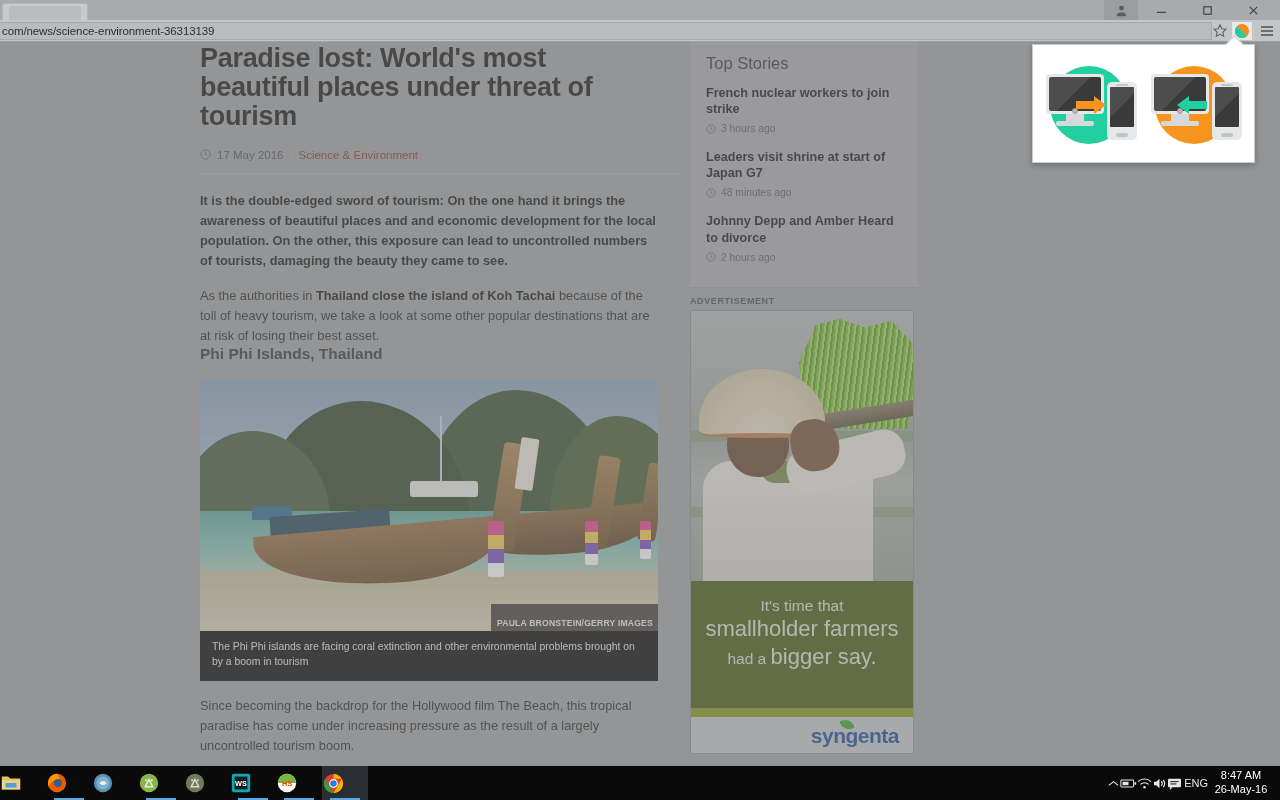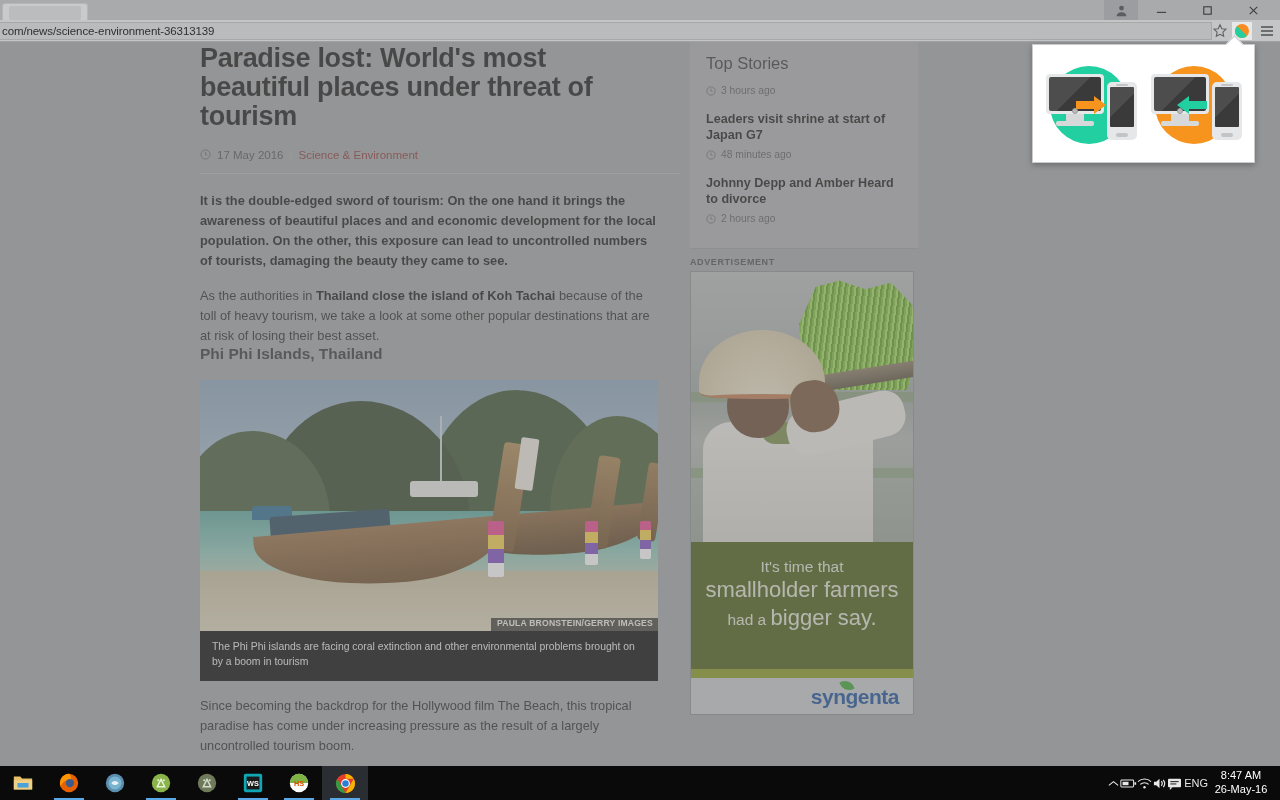--- a/index.html
+++ b/index.html
@@ -98,21 +98,21 @@
   .canopy2 { position:absolute; left:52px; top:50%; width:40px; height:14px; background:#2f6d93; border-radius:4px 4px 0 0; }
   .ribbon { position:absolute; top:56%; width:16px; height:56px; border-radius:2px;
     background:linear-gradient(180deg,#e8488f 0 25%,#f5d14b 25% 50%,#7e4fc0 50% 75%,#ffffff 75% 100%); }
   .r1 { left:288px; } .r2 { left:385px; width:13px; height:44px; } .r3 { left:440px; width:11px; height:38px; }
   .mast { position:absolute; left:240px; top:14%; width:2px; height:72px; background:#cfd6da; }
   .white-sail { position:absolute; left:318px; top:23%; width:18px; height:52px; background:#eeeae0; transform:rotate(8deg); border-radius:2px; }
   .yacht { position:absolute; left:210px; top:40%; width:68px; height:16px; background:#e9e9e7; border-radius:3px; }
   .credit {
     position:absolute; right:0; bottom:0; background:rgba(40,38,34,0.82);
     color:#efeee9; font-size:8.6px; font-weight:bold; letter-spacing:0.2px;
-    padding:0 5px 3px 6px;
+    padding:14px 5px 3px 6px;
   }
   .caption {
     background:#0b0b0b; color:#e4e4e4; font-size:10.4px; line-height:1.44;
     padding:9px 12px 11px 12px; width:458px; min-height:45px;
   }
 
   
   .rail { position:absolute; left:690px; top:0; width:228px; }
   .top-stories-box { background:rgba(255,255,255,0.12); padding:12px 16px 16px 16px; border-bottom:1px solid #9a9b9d; }
   .ts-title { font-size:16.5px; color:#3a3a3a; margin-bottom:12px; }
@@ -184,21 +184,21 @@
   .phone i { display:block; width:100%; height:40px; background:linear-gradient(135deg,#4d4d4d 0 48%,#3a3a3a 48% 100%); border-radius:1px; }
   .phone .spk { position:absolute; left:9px; top:2px; width:12px; height:2px; background:#c3c4c5; border-radius:1px; }
   .phone .hm { position:absolute; left:9px; bottom:3px; width:12px; height:4px; background:#c3c4c5; border-radius:2px; }
   .arrow { position:absolute; top:38px; width:30px; height:18px; }
   .arrow.right { left:32px; }
   .arrow.left { left:28px; }
 
   
   #taskbar { position:absolute; left:0; top:766px; width:1280px; height:34px; background:#0a0a0a; }
   .tb-icons { position:absolute; left:0; top:0; height:34px; display:flex; align-items:center; }
-  .tb-item { width:46px; height:34px; display:flex; align-items:center; justify-content:center; position:relative; }
+  .tb-item { width:46px; height:34px; display:flex; align-items:center; position:relative; }
   .tb-item.active { background:#2a2d31; }
   .tb-item .underline { position:absolute; bottom:0; left:8px; width:30px; height:2px; background:#59a9e8; }
   .tray { position:absolute; right:0; top:0; height:34px; display:flex; align-items:center; padding-right:8px; color:#e7e7e7; }
   .tray svg { display:block; }
   .tray .lang { font-size:11px; color:#e7e7e7; margin:0 2px; }
   .clock2 { text-align:center; font-size:11px; line-height:1.25; color:#ffffff; min-width:62px; }
 </style>
 </head>
 <body>
 
@@ -309,20 +309,21 @@
 
         <p class="para">Since becoming the backdrop for the Hollywood film The Beach, this tropical paradise has come under increasing pressure as the result of a largely uncontrolled tourism boom.</p>
 
       </div>
 
       <aside class="rail">
         <div class="top-stories-box">
           <div class="ts-title">Top Stories</div>
 
           <div class="ts-item">
+            <div class="ts-head">French nuclear workers to join strike</div>
             <div class="ts-time">
               <span>
                   <svg width="10" height="10" viewBox="0 0 12 12">
                     <circle cx="6" cy="6" r="5" fill="none" stroke="#6a6a6a" stroke-width="1"></circle>
                     <line x1="6" y1="6" x2="6" y2="3.2" stroke="#6a6a6a" stroke-width="1"></line>
                     <line x1="6" y1="6" x2="8" y2="6.8" stroke="#6a6a6a" stroke-width="1"></line>
                   </svg>
                 </span>
               <span>3 hours ago</span>
             </div>

